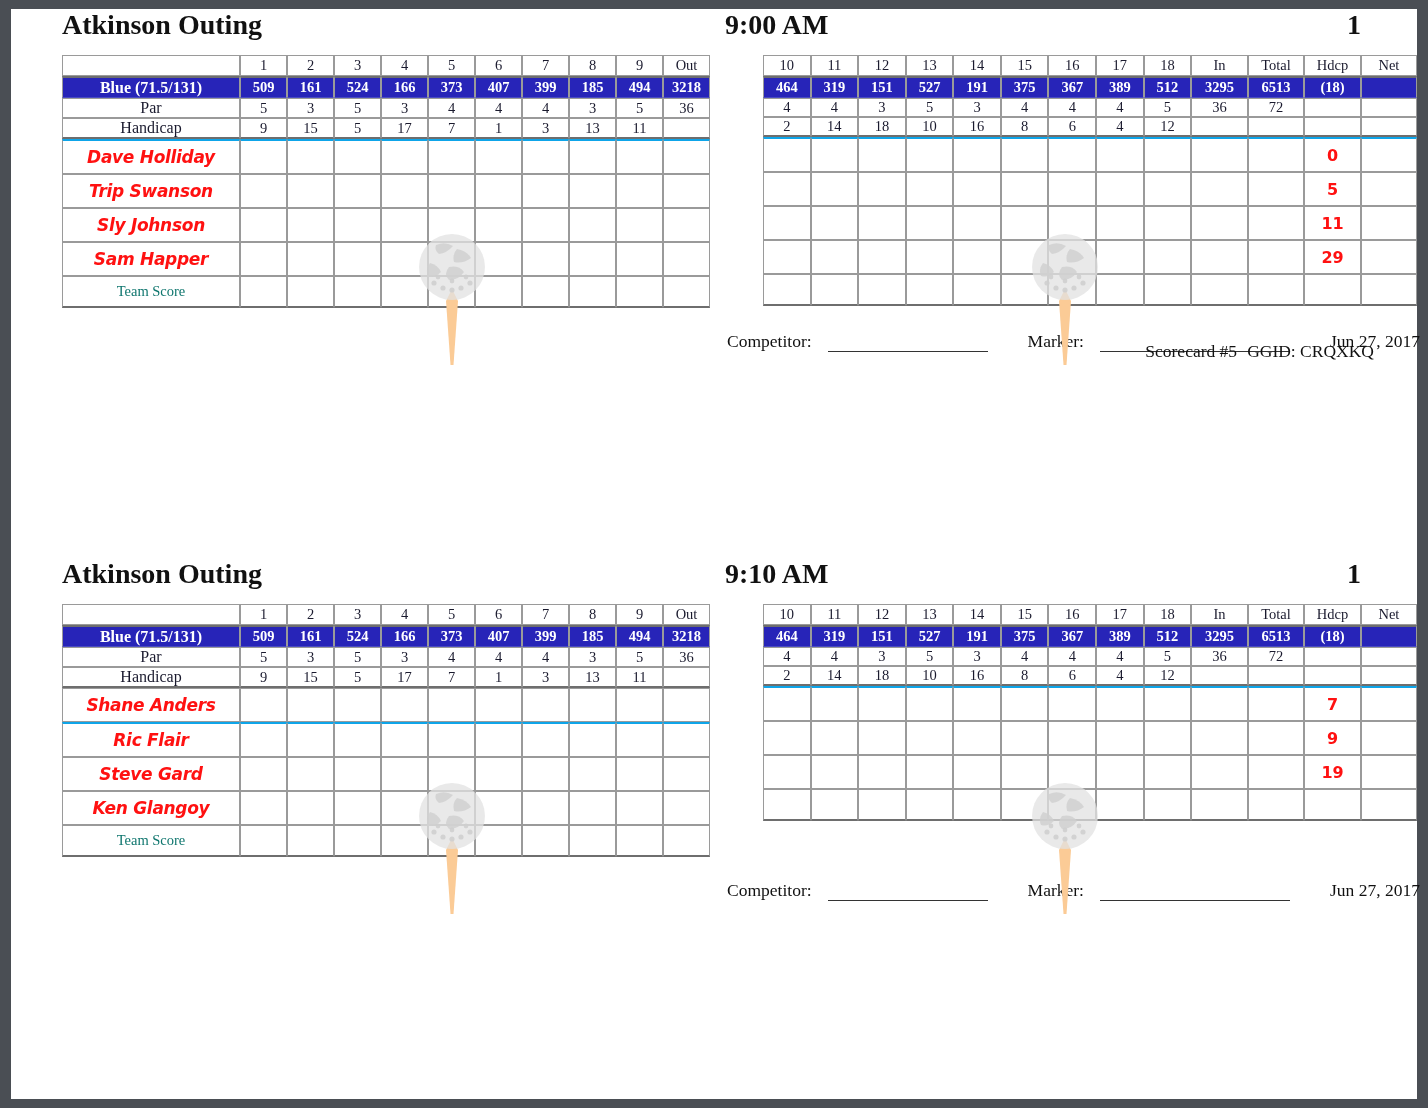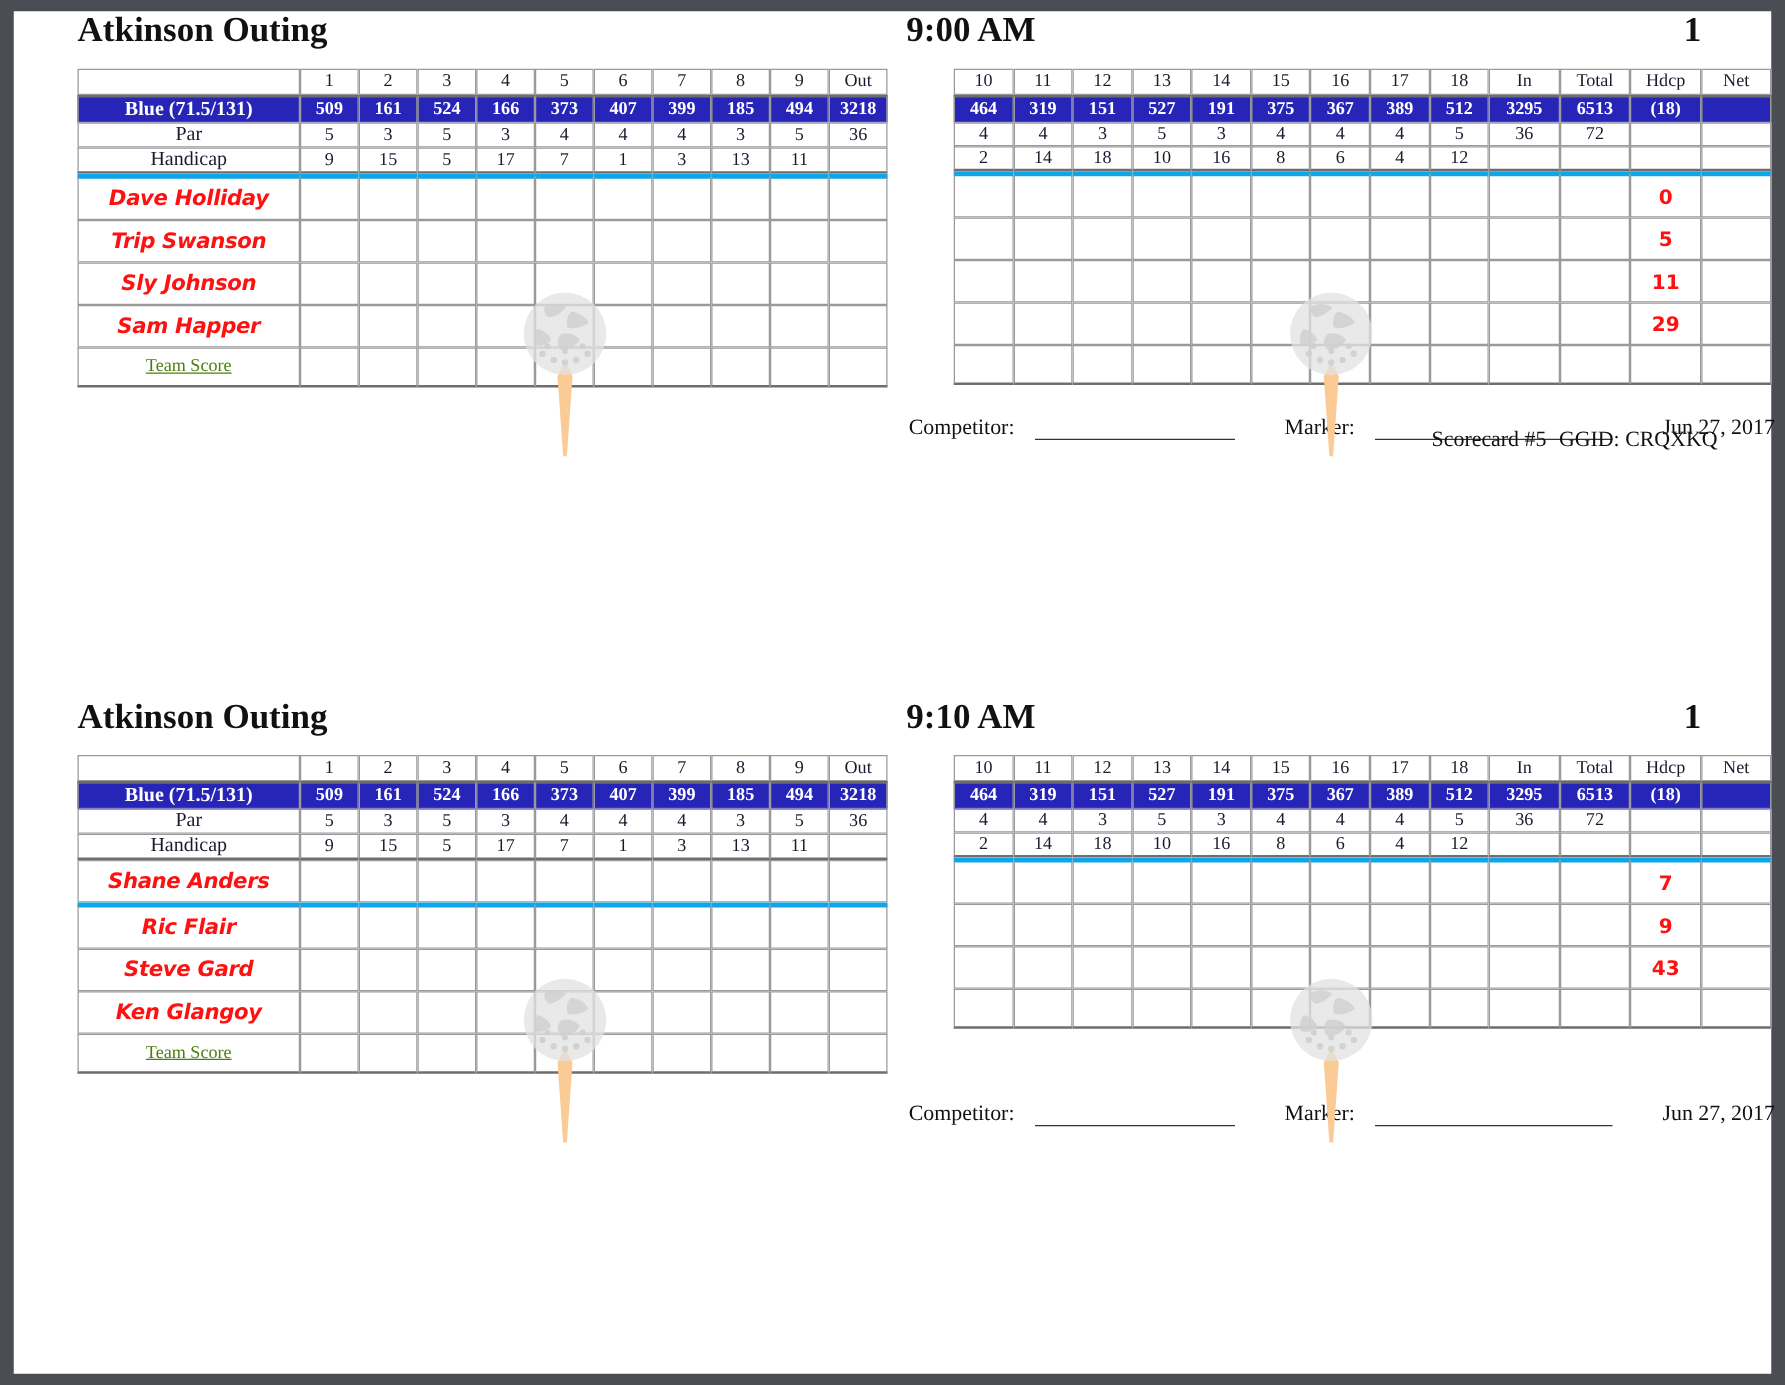--- a/index.html
+++ b/index.html
@@ -127,29 +127,28 @@
     font-style: italic;
     font-weight: bold;
     letter-spacing: -0.3px;
   }
   td.phdcp {
     color: #ff1111;
     font-family: "DejaVu Sans", sans-serif;
     font-size: 16px;
     font-weight: bold;
   }
-  tr.player.first td { border-top: 4px solid #0ea5e9; }
+  tr.player.first td { border-top: 2px solid #0ea5e9; }
 
   tr.team td { height: 29px; }
   td.team-label {
     text-align: left;
     padding-left: 6px;
     background: #fbe4e6;
-    color: #4d7c0f;
-    text-decoration: underline;
+    color: #0f766e;
   }
   td.pink  { background: #fbe4e6; }
   td.cream { background: #fcfce0; }
 
   tr.team td { border-bottom: 2px solid #6e6e6e; }
 
   
   .ball-wm {
     position: absolute;
     pointer-events: none;
@@ -853,21 +852,21 @@
                 <td></td>
               <td></td>
                 <td></td>
               <td></td>
                 <td></td>
               <td></td>
                 <td></td>
               <td></td>
                 <td></td>
               <td></td>
-              <td class="phdcp">43</td>
+              <td class="phdcp">19</td>
               <td></td>
             </tr>
             <tr class="team">
               <td class="pink"></td>
               <td class="pink"></td>
               <td class="pink"></td>
               <td class="pink"></td>
               <td class="pink"></td>
               <td class="pink"></td>
               <td class="pink"></td>

